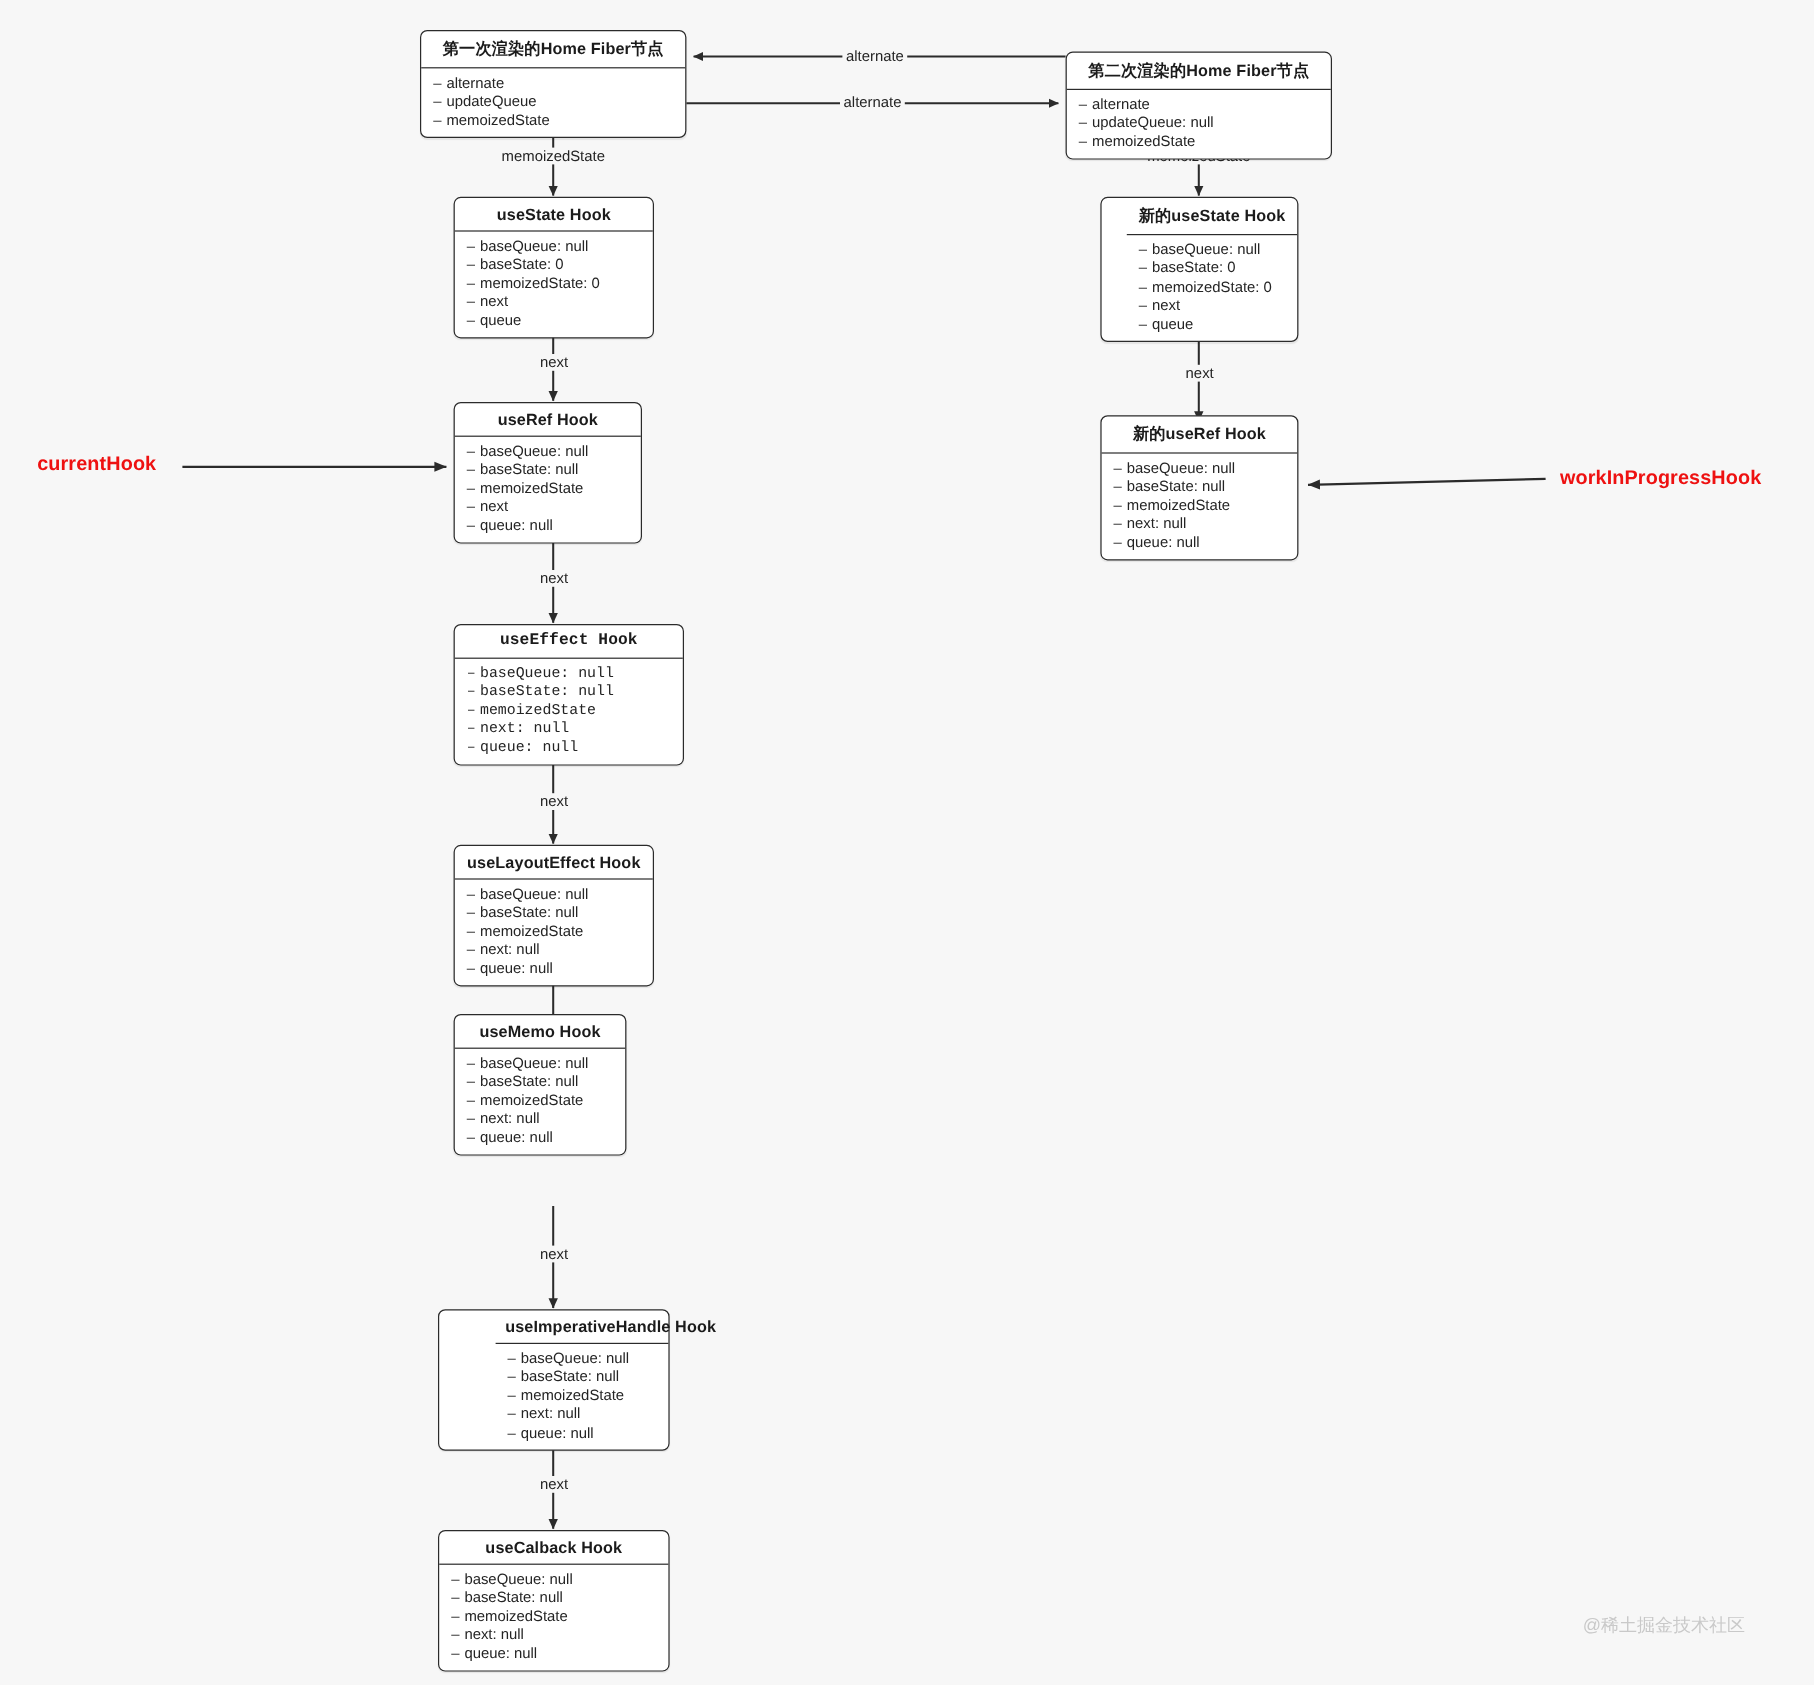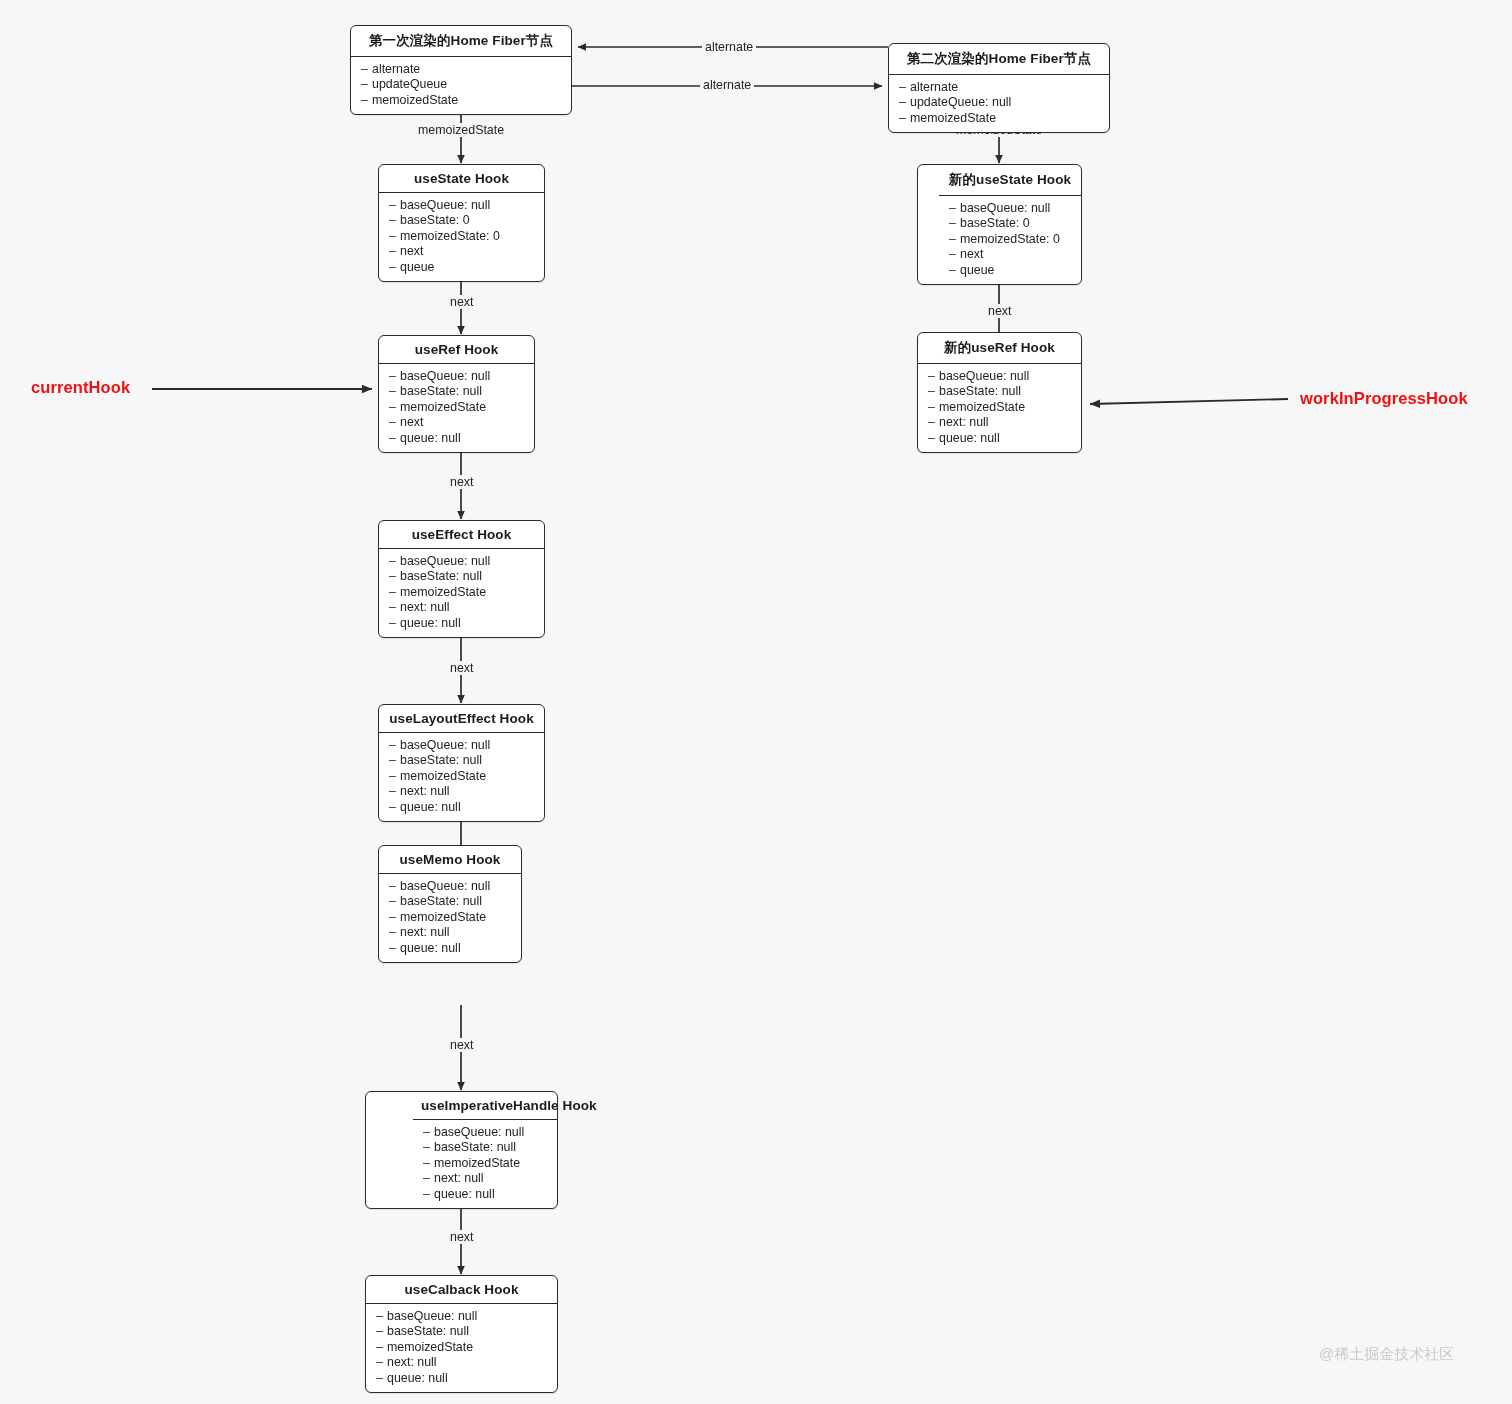--- a/index.html
+++ b/index.html
@@ -175,21 +175,21 @@
     <div class="title">useRef Hook</div>
     <div class="fields">
       <div class="field"><span class="dash">–</span><span>baseQueue: null</span></div>
       <div class="field"><span class="dash">–</span><span>baseState: null</span></div>
       <div class="field"><span class="dash">–</span><span>memoizedState</span></div>
       <div class="field"><span class="dash">–</span><span>next</span></div>
       <div class="field"><span class="dash">–</span><span>queue: null</span></div>
     </div>
   </div>
 
-  <div class="node" style="left:378px; top:520px; width:167px;">
+  <div class="node" style="left:378px; top:520px; width:192px;font-family:Liberation Mono, monospace;">
     <div class="title">useEffect Hook</div>
     <div class="fields">
       <div class="field"><span class="dash">–</span><span>baseQueue: null</span></div>
       <div class="field"><span class="dash">–</span><span>baseState: null</span></div>
       <div class="field"><span class="dash">–</span><span>memoizedState</span></div>
       <div class="field"><span class="dash">–</span><span>next: null</span></div>
       <div class="field"><span class="dash">–</span><span>queue: null</span></div>
     </div>
   </div>
 
@@ -250,21 +250,21 @@
     <div class="title">新的useState Hook</div>
     <div class="fields">
       <div class="field"><span class="dash">–</span><span>baseQueue: null</span></div>
       <div class="field"><span class="dash">–</span><span>baseState: 0</span></div>
       <div class="field"><span class="dash">–</span><span>memoizedState: 0</span></div>
       <div class="field"><span class="dash">–</span><span>next</span></div>
       <div class="field"><span class="dash">–</span><span>queue</span></div>
     </div>
   </div>
 
-  <div class="node" style="left:917px; top:332px; width:165px;">
+  <div class="node" style="left:917px; top:346px; width:165px;">
     <div class="title">新的useRef Hook</div>
     <div class="fields">
       <div class="field"><span class="dash">–</span><span>baseQueue: null</span></div>
       <div class="field"><span class="dash">–</span><span>baseState: null</span></div>
       <div class="field"><span class="dash">–</span><span>memoizedState</span></div>
       <div class="field"><span class="dash">–</span><span>next: null</span></div>
       <div class="field"><span class="dash">–</span><span>queue: null</span></div>
     </div>
   </div>
 

